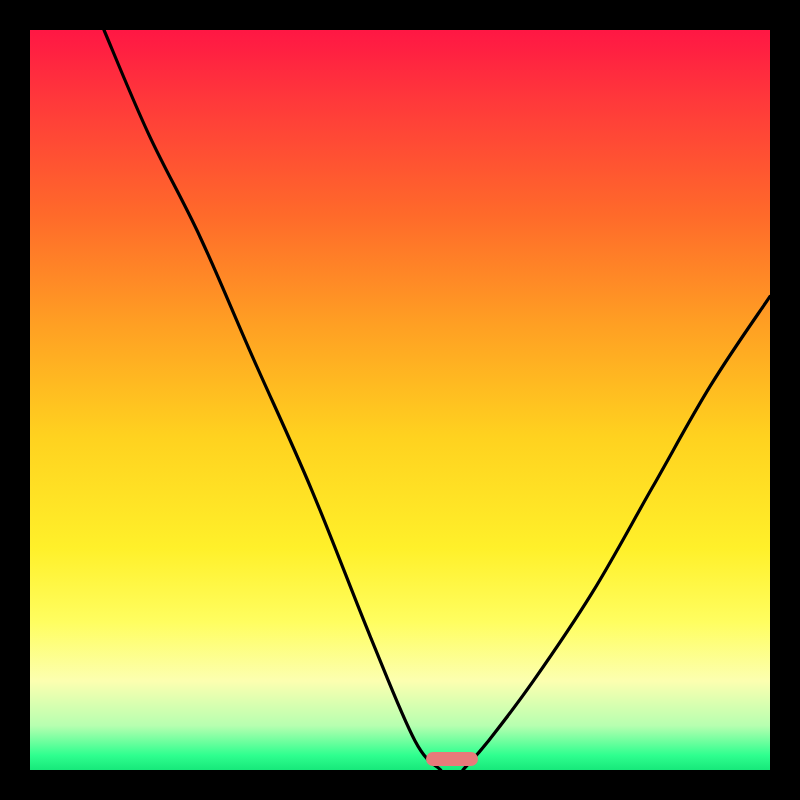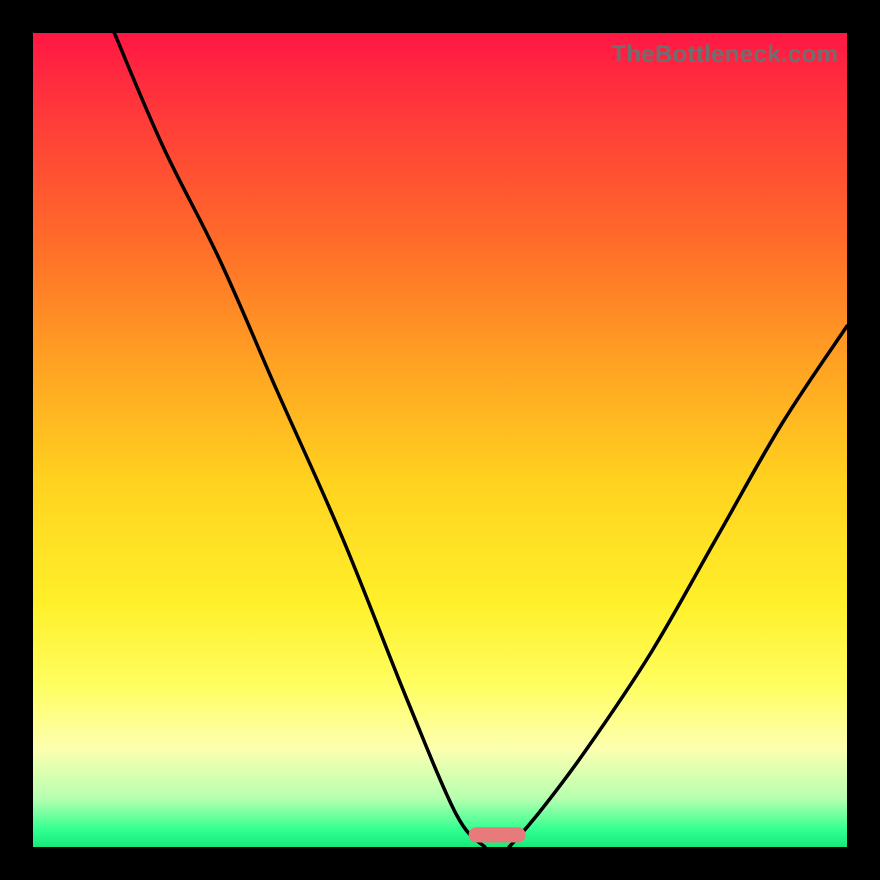--- a/index.html
+++ b/index.html
@@ -55,19 +55,18 @@
     background: #e77a7a;
     border-radius: 8px;
     bottom: 4px;
     transform: translateX(-50%);
   }
 </style>
 </head>
 <body>
 
 <div class="frame">
-  <div class="watermark">TheBottleneck.com</div>
   <svg class="curves" viewBox="0 0 740 740" preserveAspectRatio="none">
     <path fill="none" stroke="#000" stroke-width="3.2" stroke-linecap="round" d="M 74 0 C 81.992 18.648000000000003 101.084 66.30400000000002 118.4 103.60000000000002 C 135.716 140.89600000000002 151.55200000000002 167.24000000000007 170.20000000000002 207.20000000000005 C 188.848 247.16000000000003 202.02 280.31199999999995 222 325.59999999999997 C 241.98 370.888 259.888 408.184 281.2 458.8 C 302.512 509.416 321.752 561.512 340.40000000000003 606.8 C 359.04800000000006 652.088 372.146 686.424 384.8 710.4 C 397.454 734.376 406.038 734.672 410.70000000000005 740"></path>
     <path fill="none" stroke="#000" stroke-width="3.2" stroke-linecap="round" d="M 432.9 740 C 437.562 734.672 446.146 726.384 458.8 710.4 C 471.454 694.4159999999999 484.5520000000001 677.84 503.20000000000005 651.2 C 521.8480000000001 624.5600000000001 541.088 597.0319999999999 562.4 562.4 C 583.712 527.768 600.288 496.096 621.6 458.8 C 642.912 421.504 659.488 389.832 680.8000000000001 355.2 C 702.1120000000001 320.568 729.344 282.38399999999996 740 266.4"></path>
   </svg>
   <div class="marker" style="left: 421.8px;"></div>
 </div>
 
 </body></html>

